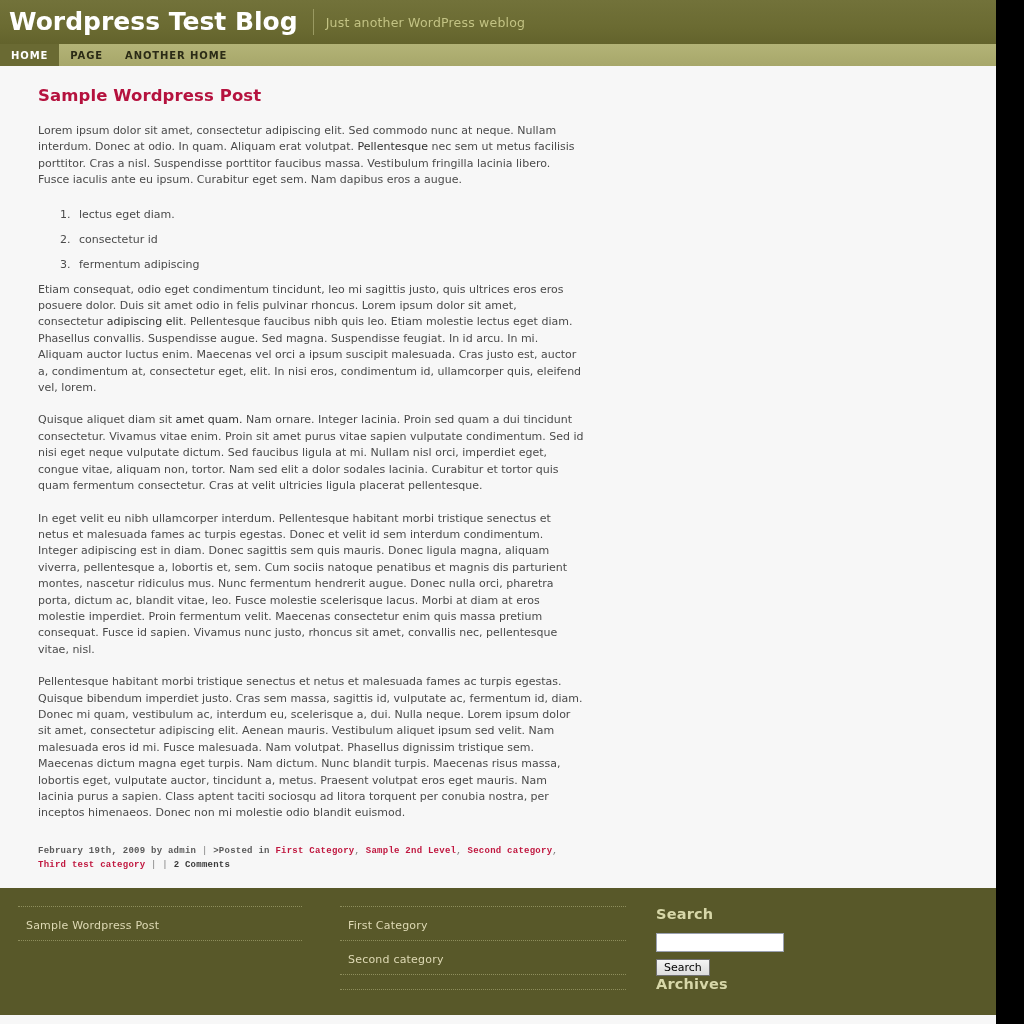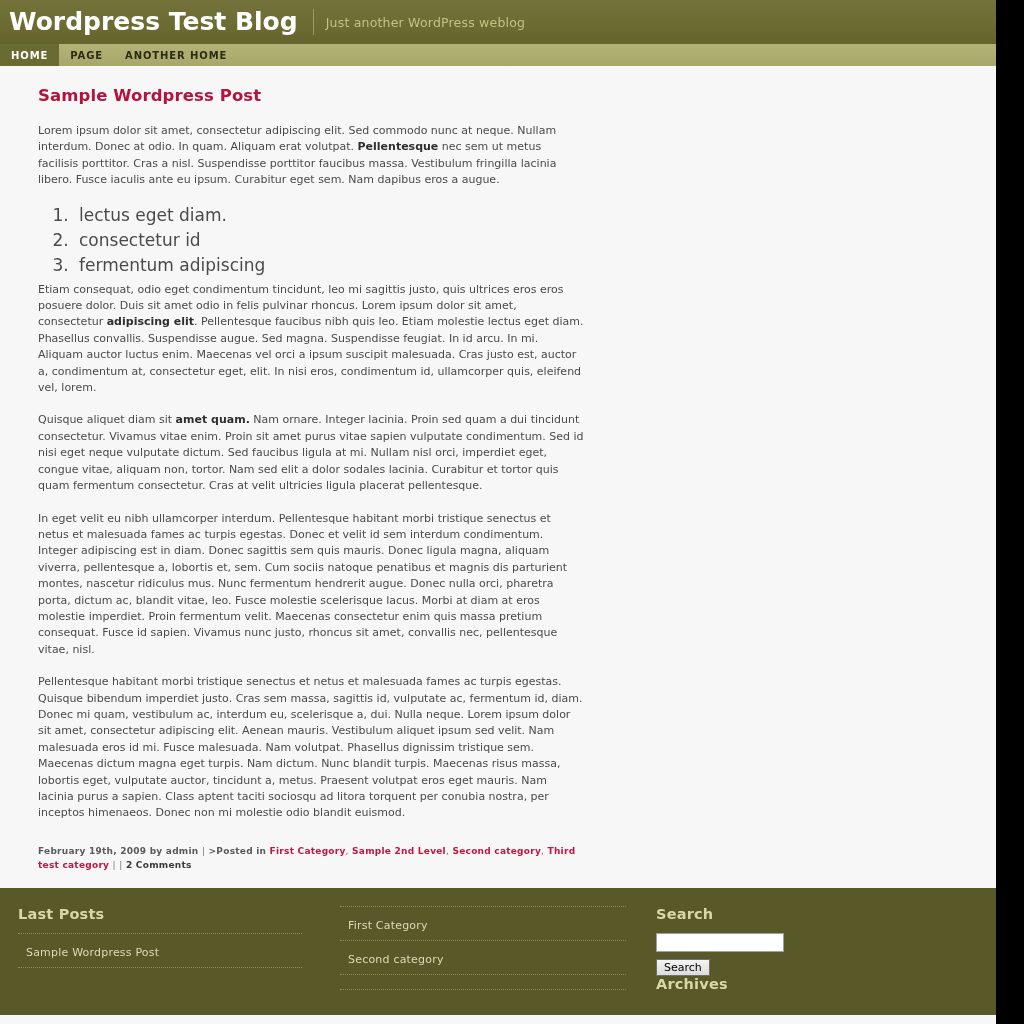--- a/index.html
+++ b/index.html
@@ -95,41 +95,42 @@
   }
   #post p, .post-para {
     color: #4a4a4a;
     font-size: 11px;
     line-height: 16.4px;
     margin: 0 0 16px 0;
     text-align: left;
   }
   #post p b, .post-para b {
     color: #2f2f2f;
-    font-weight: bold;
+    font-weight: normal;
     margin-top: 20px;
   }
   #post-list {
     margin: 18px 0 4px 0;
     padding-left: 36px;
     color: #4a4a4a;
-    font-size: 17px;
+    font-size: 11px;
     line-height: 16px;
   }
   #post-list li {
     margin-bottom: 9px;
     padding-left: 5px;
   }
   #post-meta {
     font-size: 9px;
     font-weight: bold;
     color: #5a5a5a;
     letter-spacing: 0.25px;
     margin-top: 22px;
     line-height: 14px;
+    font-family: Liberation Mono, monospace;
   }
   #post-meta .cat-link {
     color: #c0173f;
     text-decoration: none;
     cursor: pointer;
   }
   #post-meta .comments-link {
     color: #3a3a3a;
     text-decoration: none;
     cursor: pointer;
@@ -247,21 +248,20 @@
         <span class="sep">|</span>
         <a class="comments-link">2 Comments</a>
       </div>
 
     </div>
   </div>
 
   <div id="footer">
 
     <div class="fcol fcol-1">
-      <div class="widget-title">Last Posts</div>
       <ul class="widget-list">
         <li><a>Sample Wordpress Post</a></li>
       </ul>
     </div>
 
     <div class="fcol fcol-2">
       <ul class="widget-list">
         <li><a>First Category</a></li>
         <li><a>Second category</a></li>
         <li></li>

